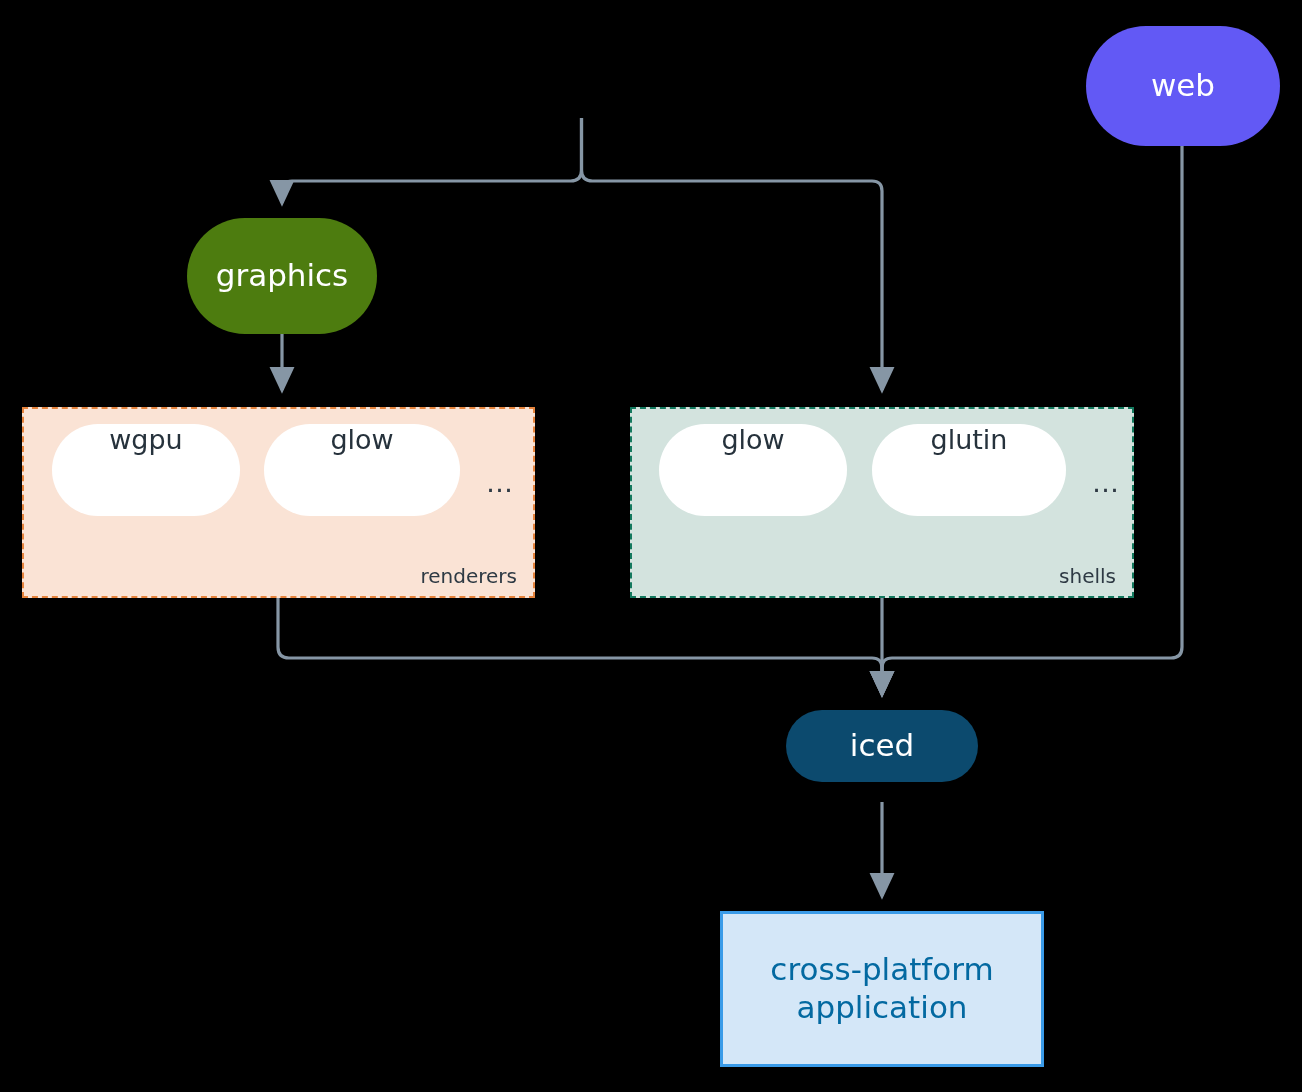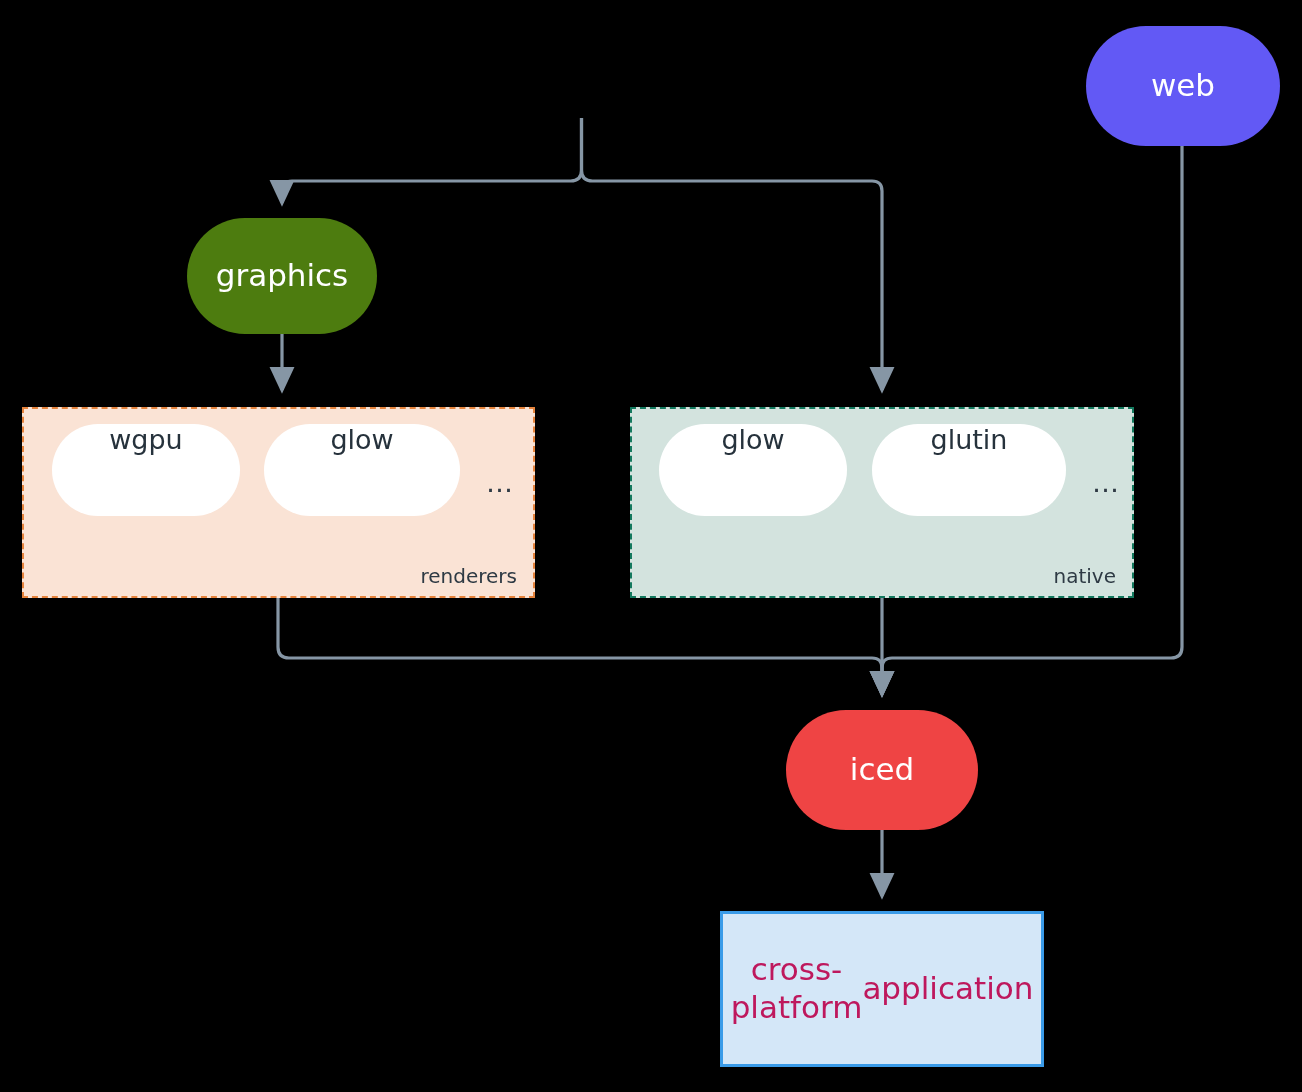--- a/index.html
+++ b/index.html
@@ -53,35 +53,35 @@
 
   .pill-graphics {
     left: 187px; top: 218px; width: 190px; height: 116px;
     border-radius: 999px;
     background: #4d7c0f;
     color: #FFFFFF;
     font-size: 31px;
   }
 
   .pill-iced {
-    left: 786px; top: 710px; width: 192px; height: 120px;
-    border-radius: 999px;
-    background: #ef4444;
+    left: 786px; top: 710px; width: 192px; height: 72px;
+    border-radius: 999px;
+    background: #0c4a6e;
     color: #FFFFFF;
     font-size: 31px;
   }
 
   .rect-app {
     left: 720px; top: 911px; width: 324px; height: 156px;
     border: 3px solid #3A9BE8;
     background: #D4E7F8;
-    color: #be185d;
+    color: #0369a1;
     font-size: 31px;
     white-space: normal;
-    flex-direction: row;
+    flex-direction: column;
     padding: 0 14px;
   }
   .rect-app .line { display: block; }
 
   
   .cluster {
     position: absolute;
     box-sizing: border-box;
     top: 407px;
     height: 191px;
@@ -188,21 +188,21 @@
   </div>
 
   <div class="cluster cluster-shells">
     <div class="pill-white pw0">
       <span>glow</span>
     </div>
     <div class="pill-white pw1">
       <span>glutin</span>
     </div>
     <div class="ellipsis">…</div>
-    <div class="cluster-label">native</div>
+    <div class="cluster-label">shells</div>
   </div>
 
   <div class="node pill-iced">
     <span>iced</span>
   </div>
 
   <div class="node rect-app">
     <span class="line">cross-platform</span>
     <span class="line">application</span>
   </div>

